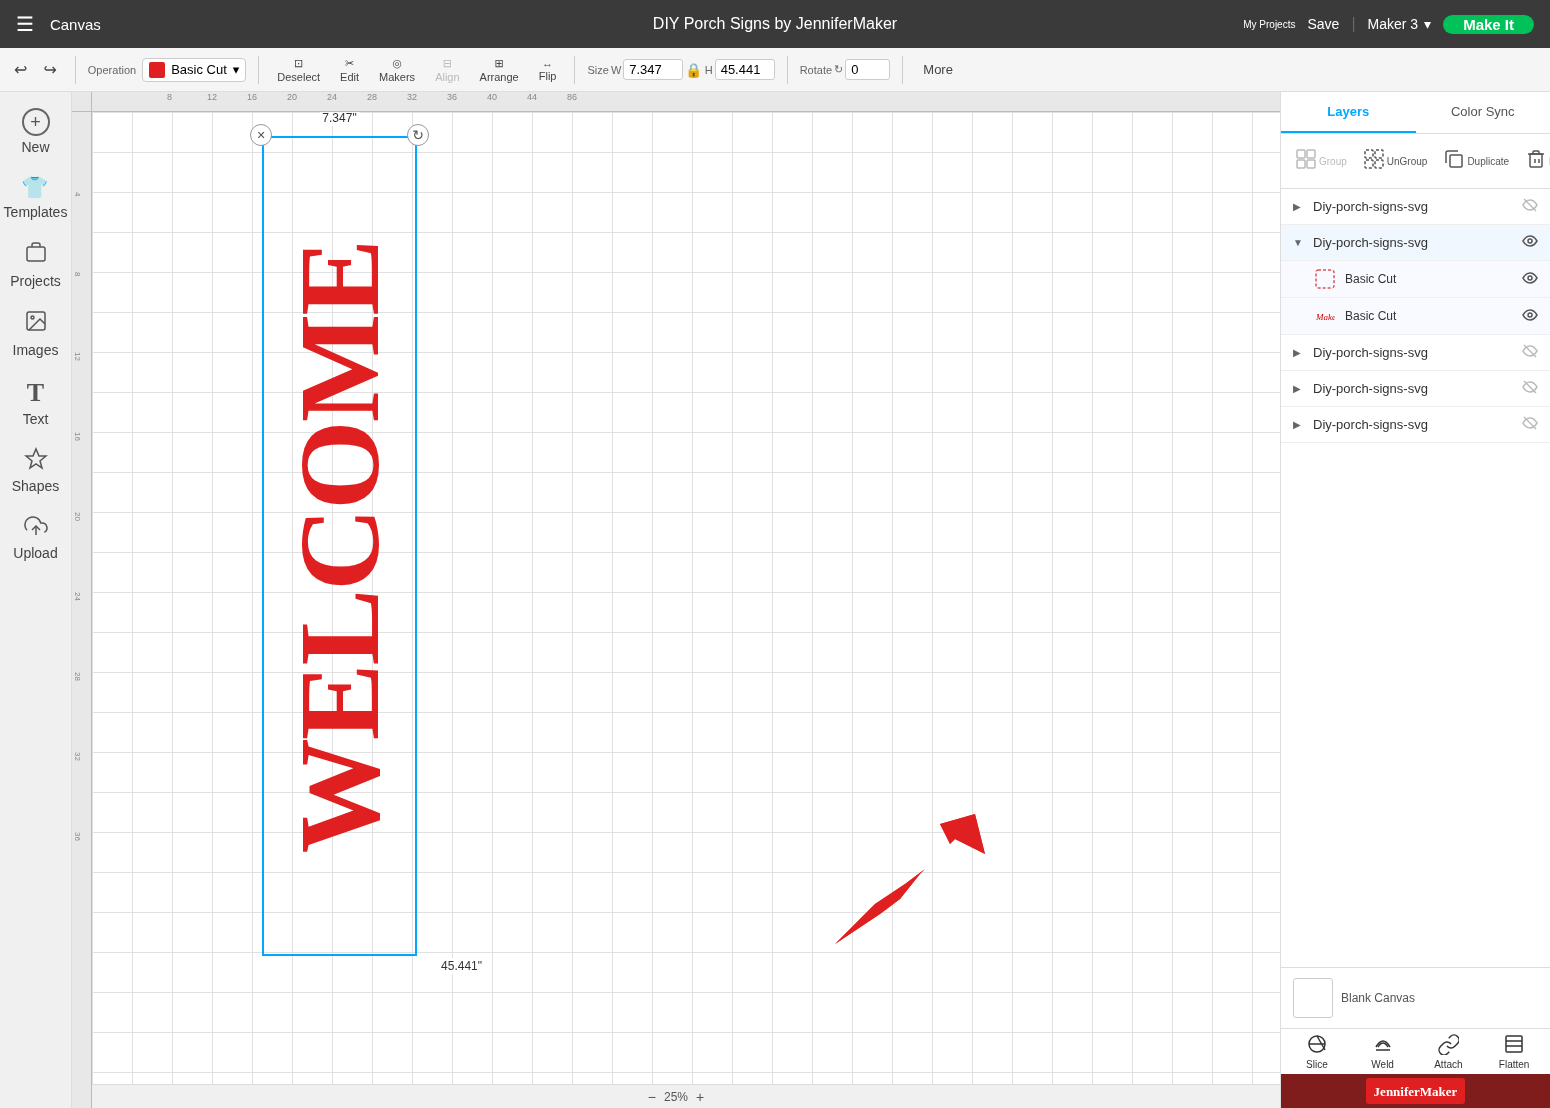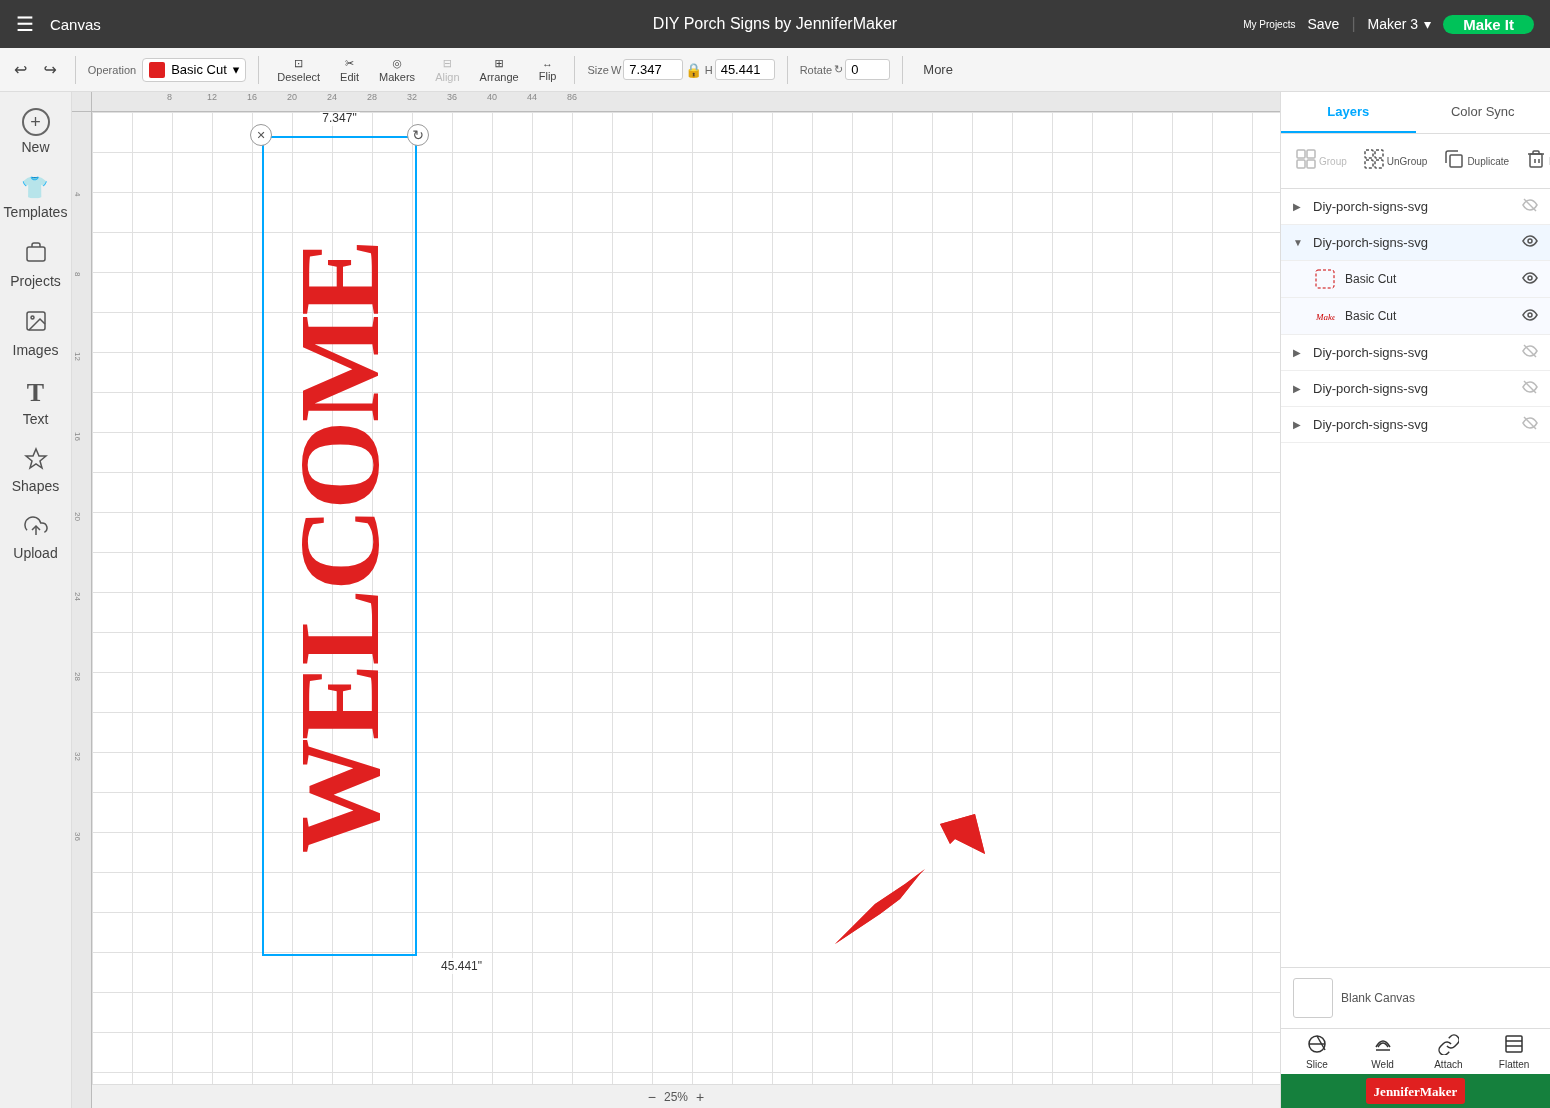--- a/index.html
+++ b/index.html
@@ -147,21 +147,21 @@
       display: flex; border-top: 1px solid #ddd; padding: 0 4px; gap: 2px;
     }
     .footer-btn {
       flex: 1; display: flex; flex-direction: column; align-items: center; gap: 2px;
       padding: 4px; cursor: pointer; font-size: 10px; color: #333;
     }
 
     
     .jm-brand {
       display: flex; align-items: center; justify-content: center;
-      padding: 4px; background: #15803d;
+      padding: 4px; background: #7f1d1d;
     }
 
     
     .scrollbar-h {
       position: absolute; bottom: 0; left: 20px; right: 0; height: 12px;
       background: #e8e8e8; border-top: 1px solid #ccc;
     }
     .scrollbar-thumb {
       position: absolute; left: 100px; width: 200px; height: 8px; top: 2px;
       background: #bbb; border-radius: 4px;

